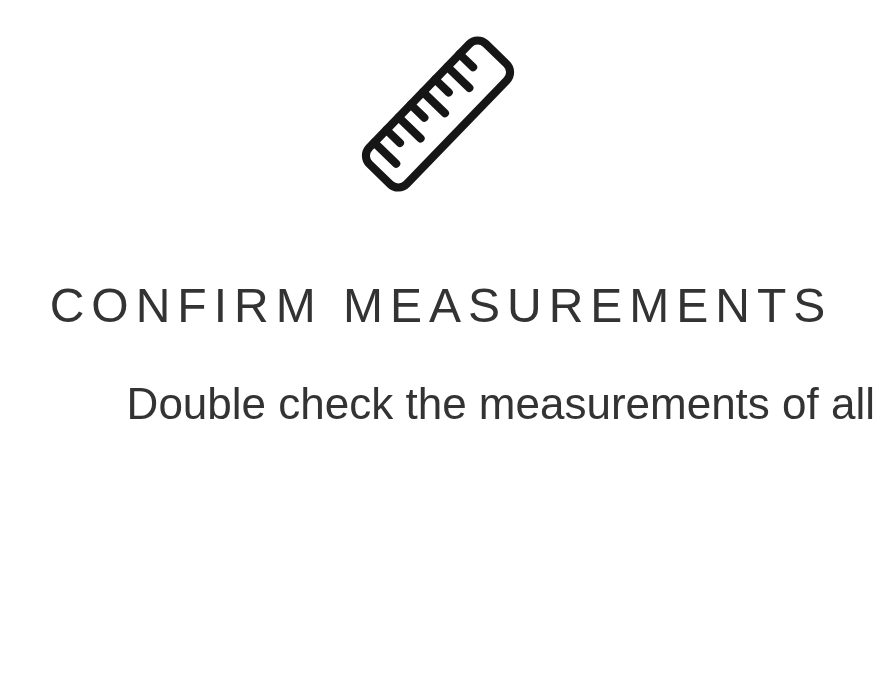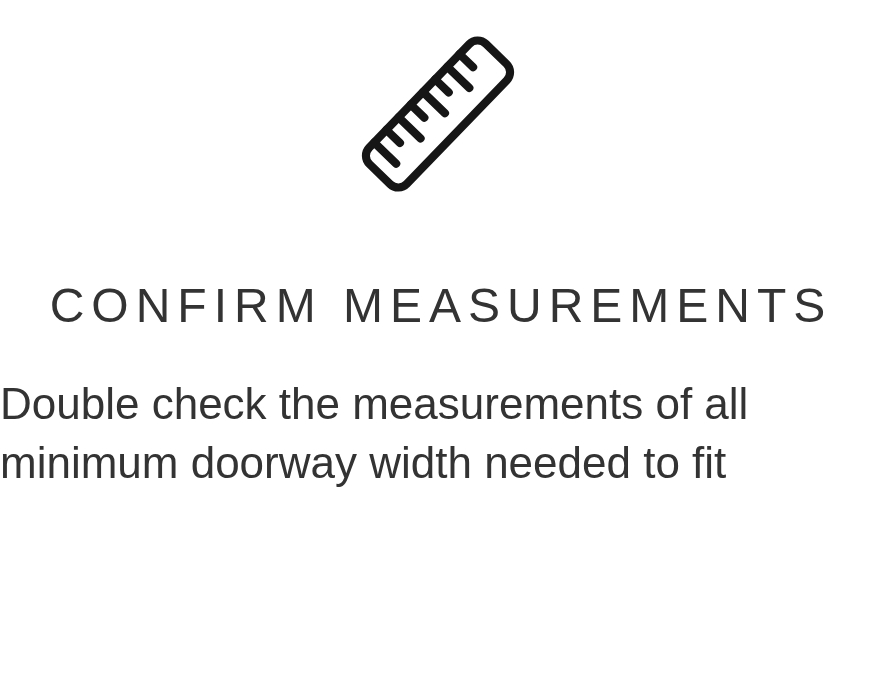--- a/index.html
+++ b/index.html
@@ -35,21 +35,21 @@
     letter-spacing: 7px;
     text-align: center;
     color: #333333;
     white-space: nowrap;
   }
   .body-copy {
     margin: 44px 0 0;
     font-size: 44px;
     font-weight: 400;
     line-height: 59px;
-    text-align: left;
+    text-align: right;
     color: #333333;
   }
   .body-copy .line {
     display: block;
     white-space: nowrap;
   }
 </style>
 </head>
 <body>
 
@@ -70,16 +70,15 @@
         <line x1="145" y1="71" x2="145" y2="105"></line>
         <line x1="164.5" y1="71" x2="164.5" y2="92"></line>
       </g>
     </svg>
   </div>
 
   <h1 class="headline">CONFIRM MEASUREMENTS</h1>
 
   <p class="body-copy">
     <span class="line">Double check the measurements of all</span>
-    <span class="line">minimum doorway width needed to fit</span>
   </p>
 
 </div>
 
 </body></html>

